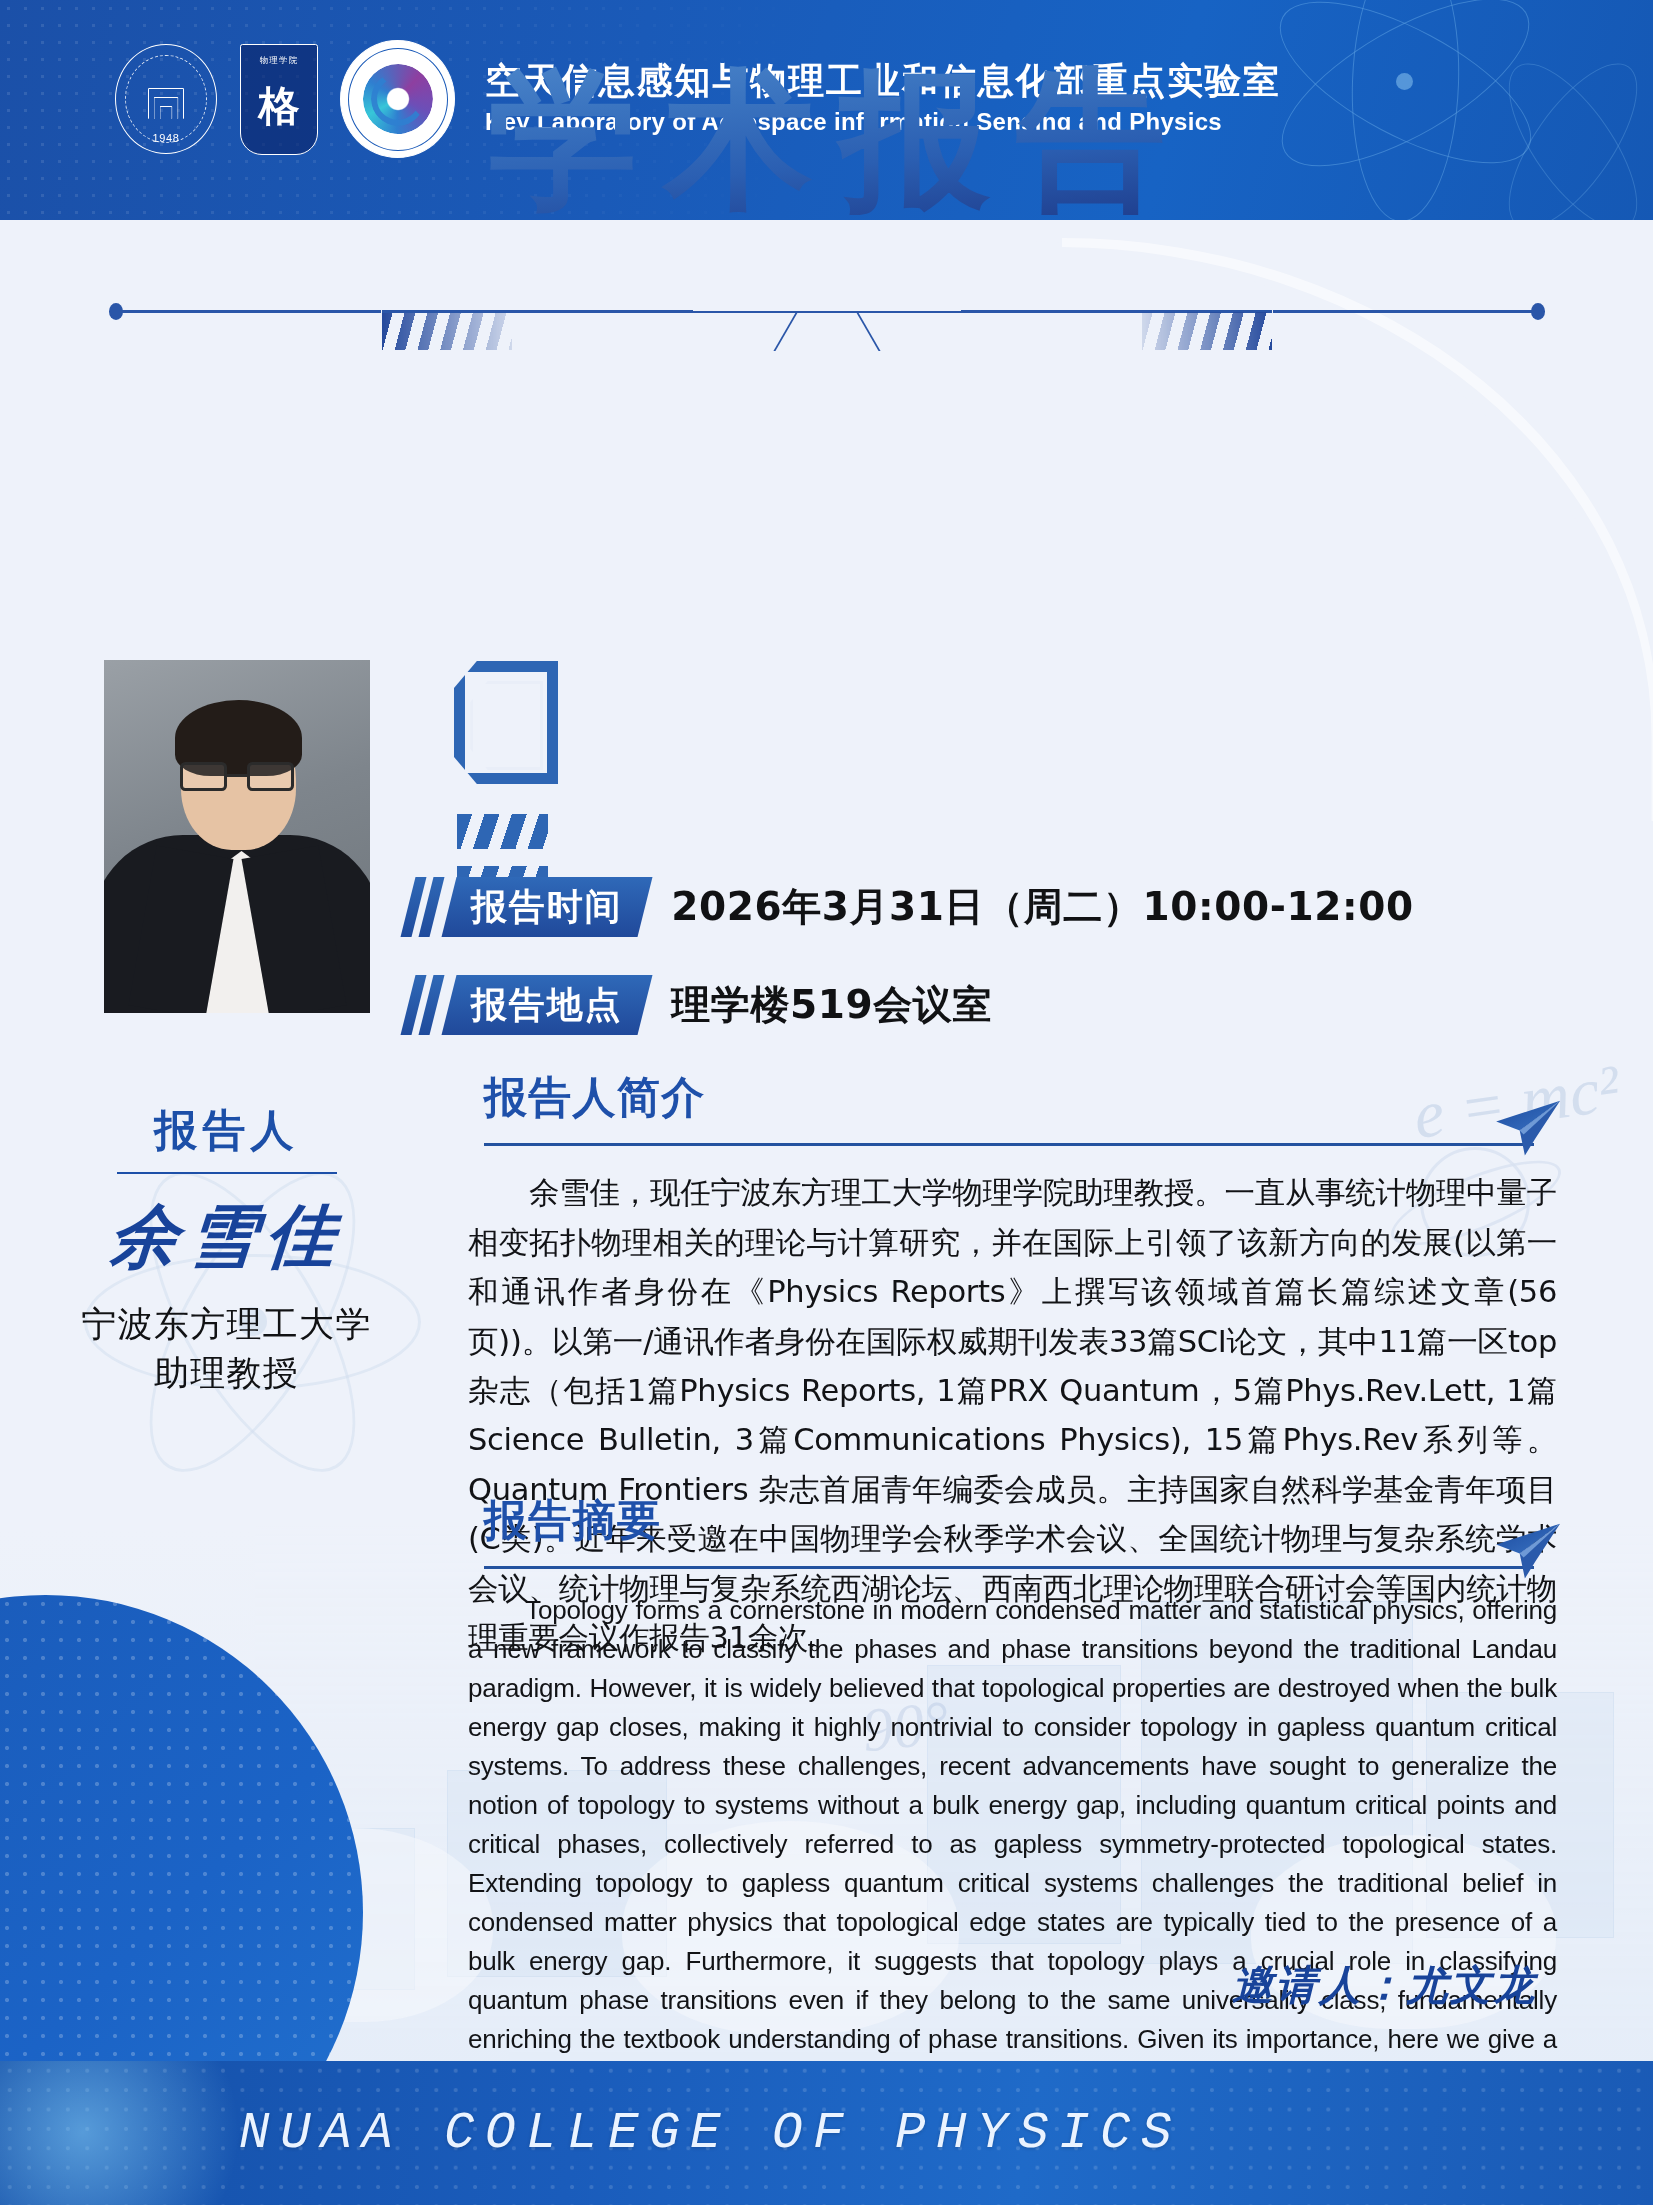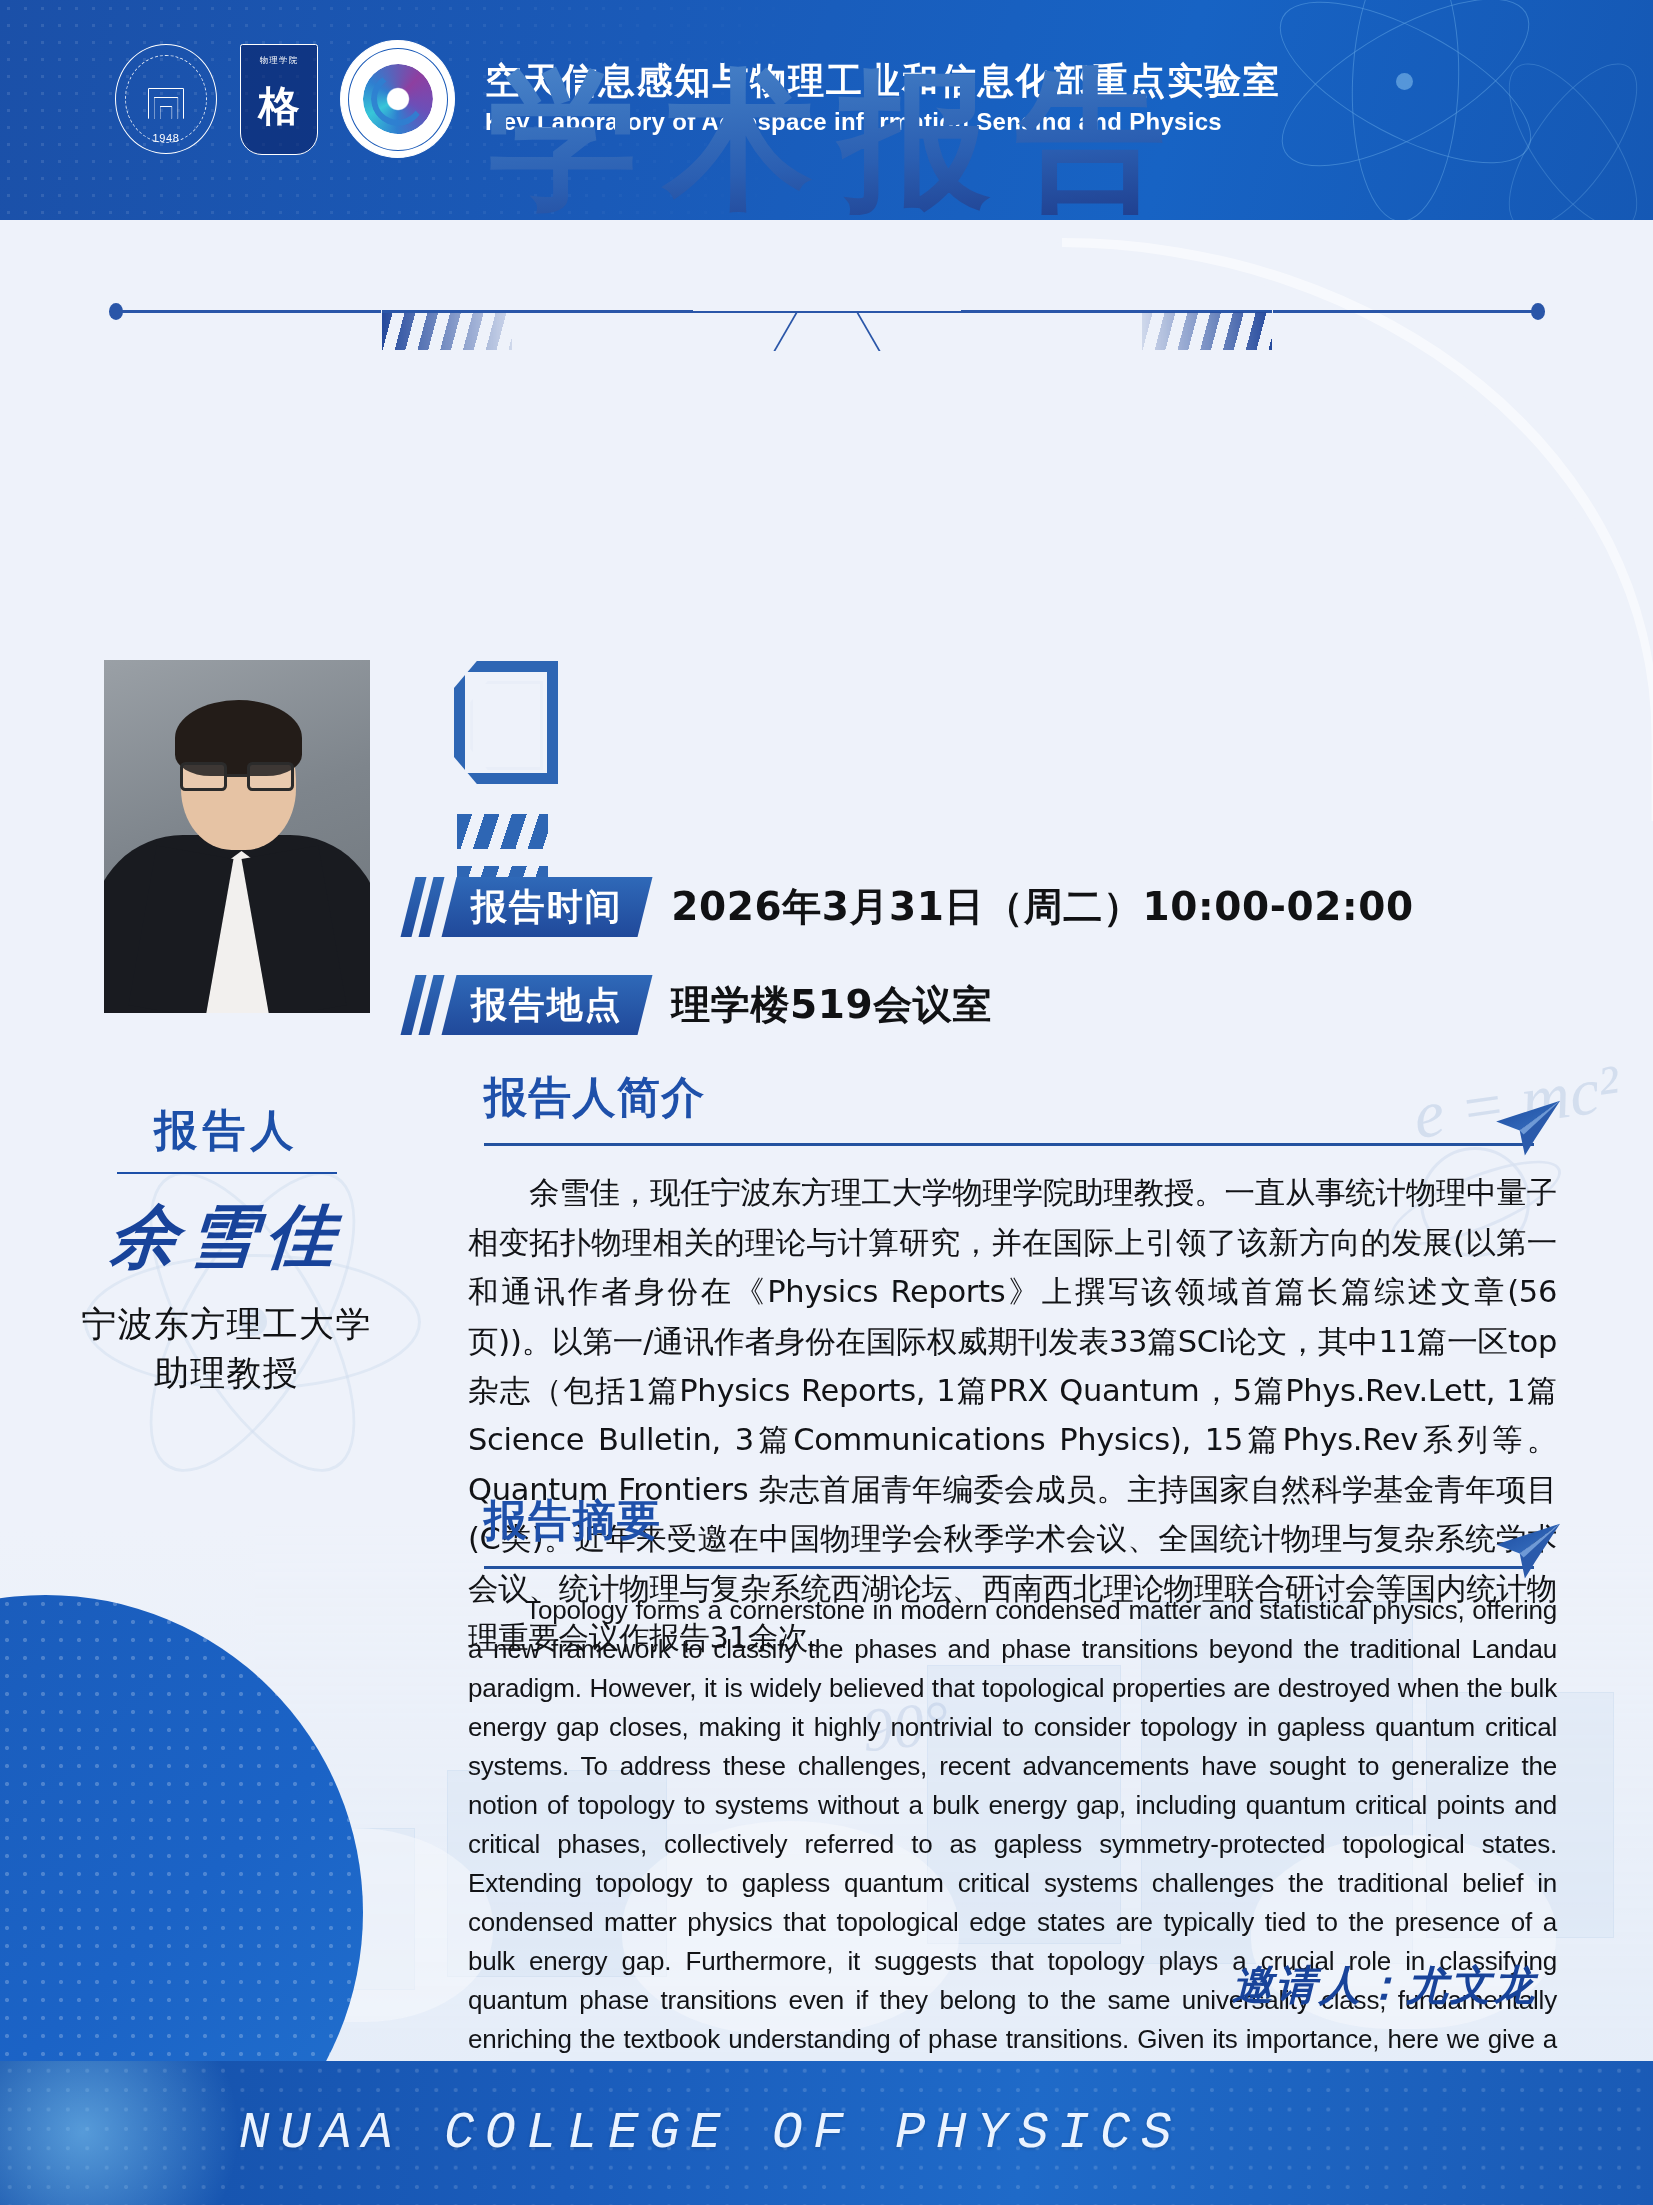--- a/index.html
+++ b/index.html
@@ -661,21 +661,21 @@
   <div class="meta">
 
     <div class="meta-row">
       <div class="meta-slashes">
           <i></i>
           <i></i>
         </div>
       <div class="meta-badge">
         <span>报告时间</span>
       </div>
-      <div class="meta-value">2026年3月31日（周二）10:00-02:00</div>
+      <div class="meta-value">2026年3月31日（周二）10:00-12:00</div>
     </div>
 
     <div class="meta-row">
       <div class="meta-slashes">
           <i></i>
           <i></i>
         </div>
       <div class="meta-badge">
         <span>报告地点</span>
       </div>

